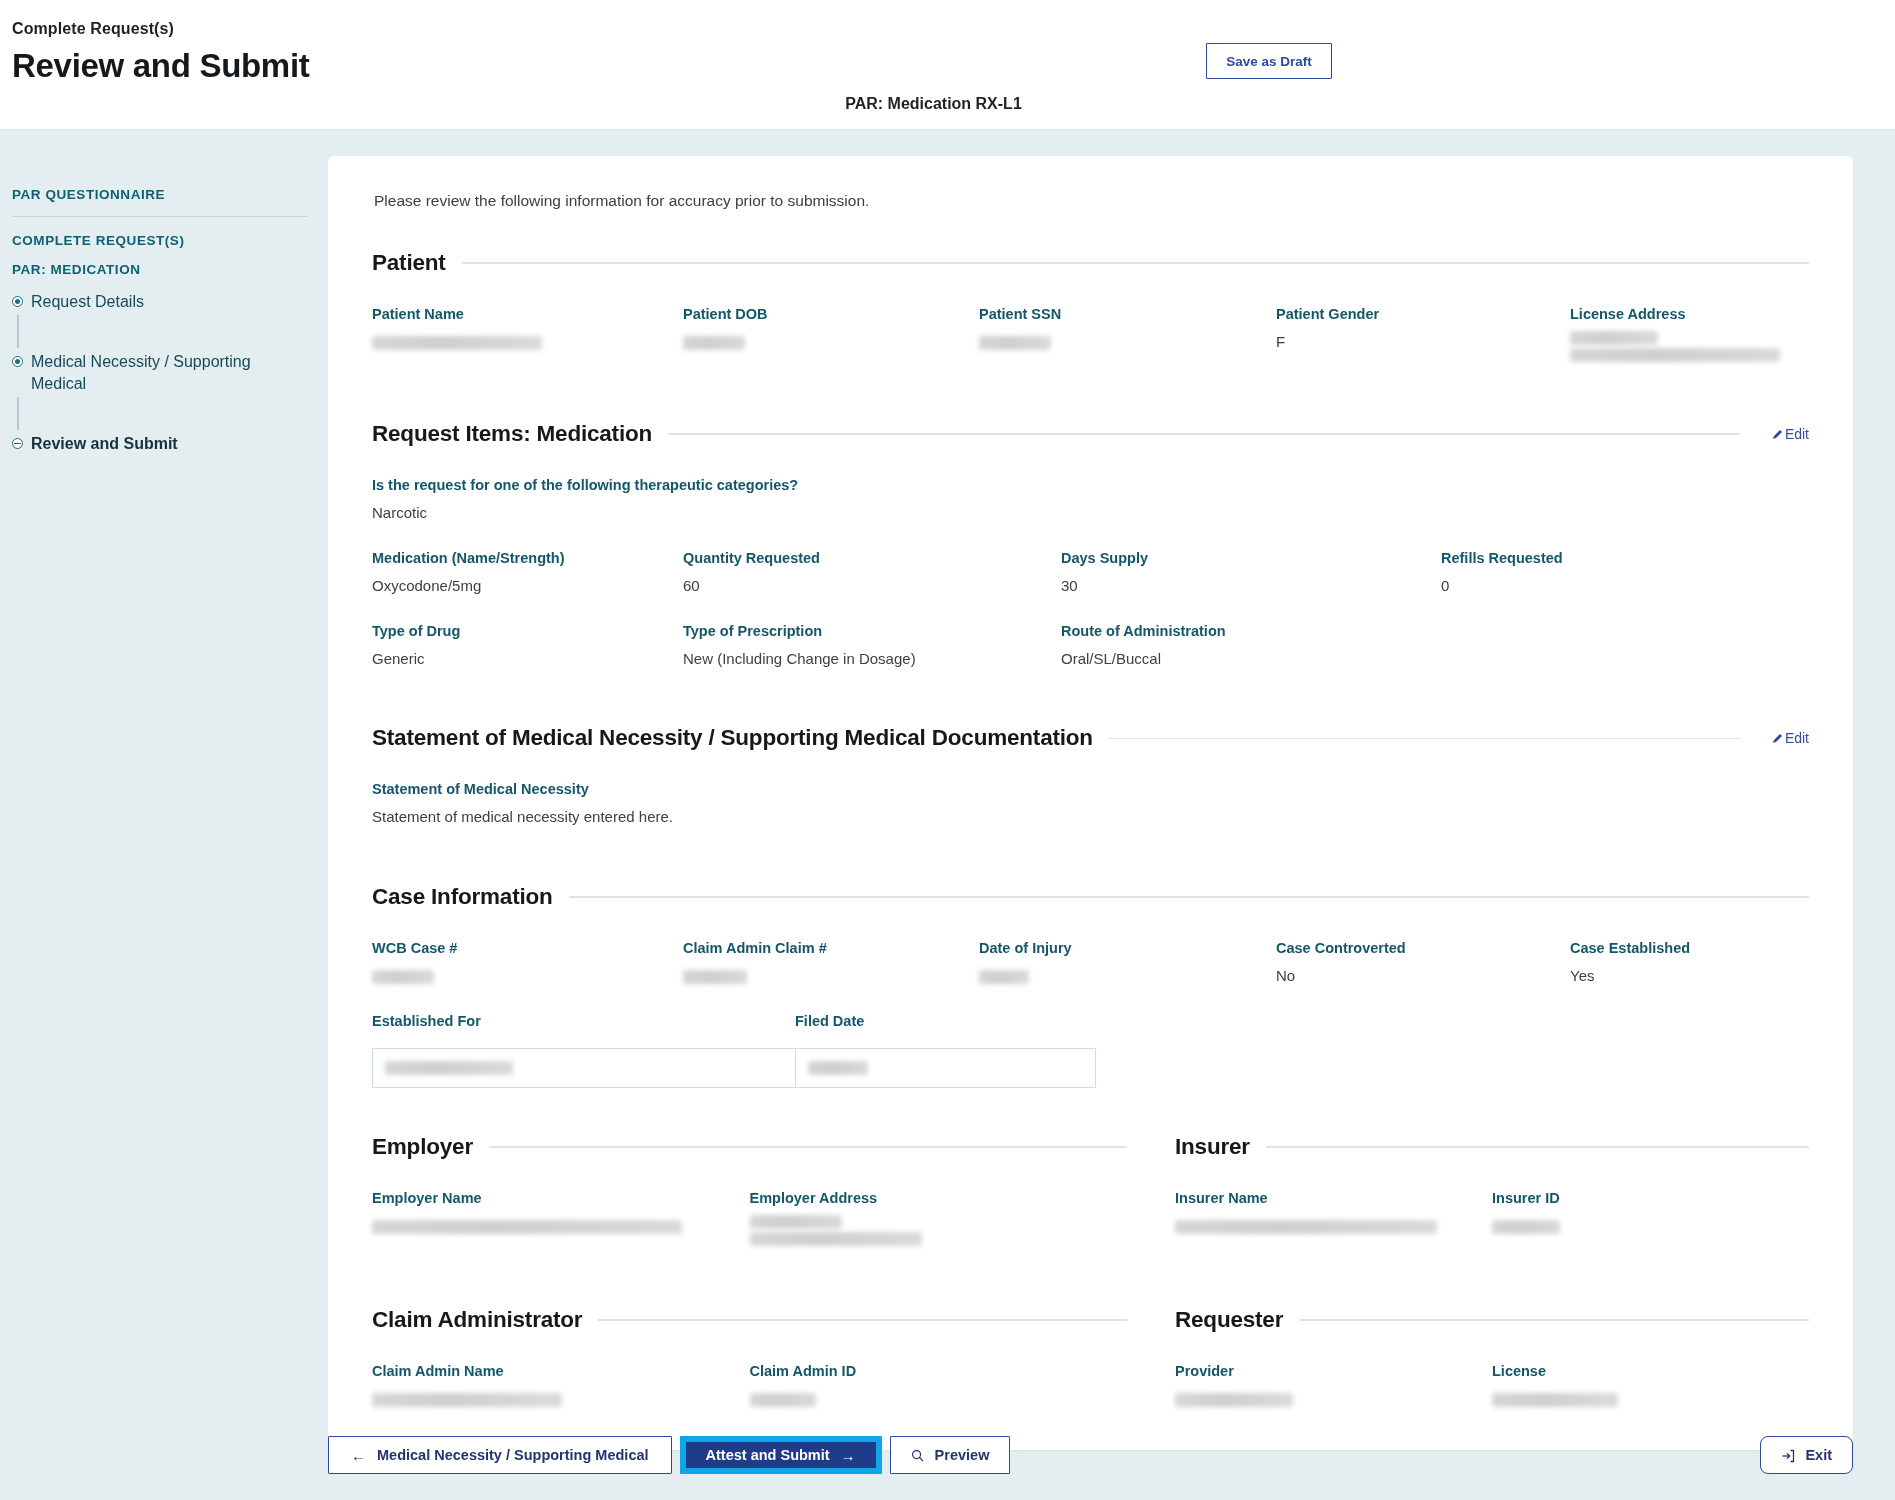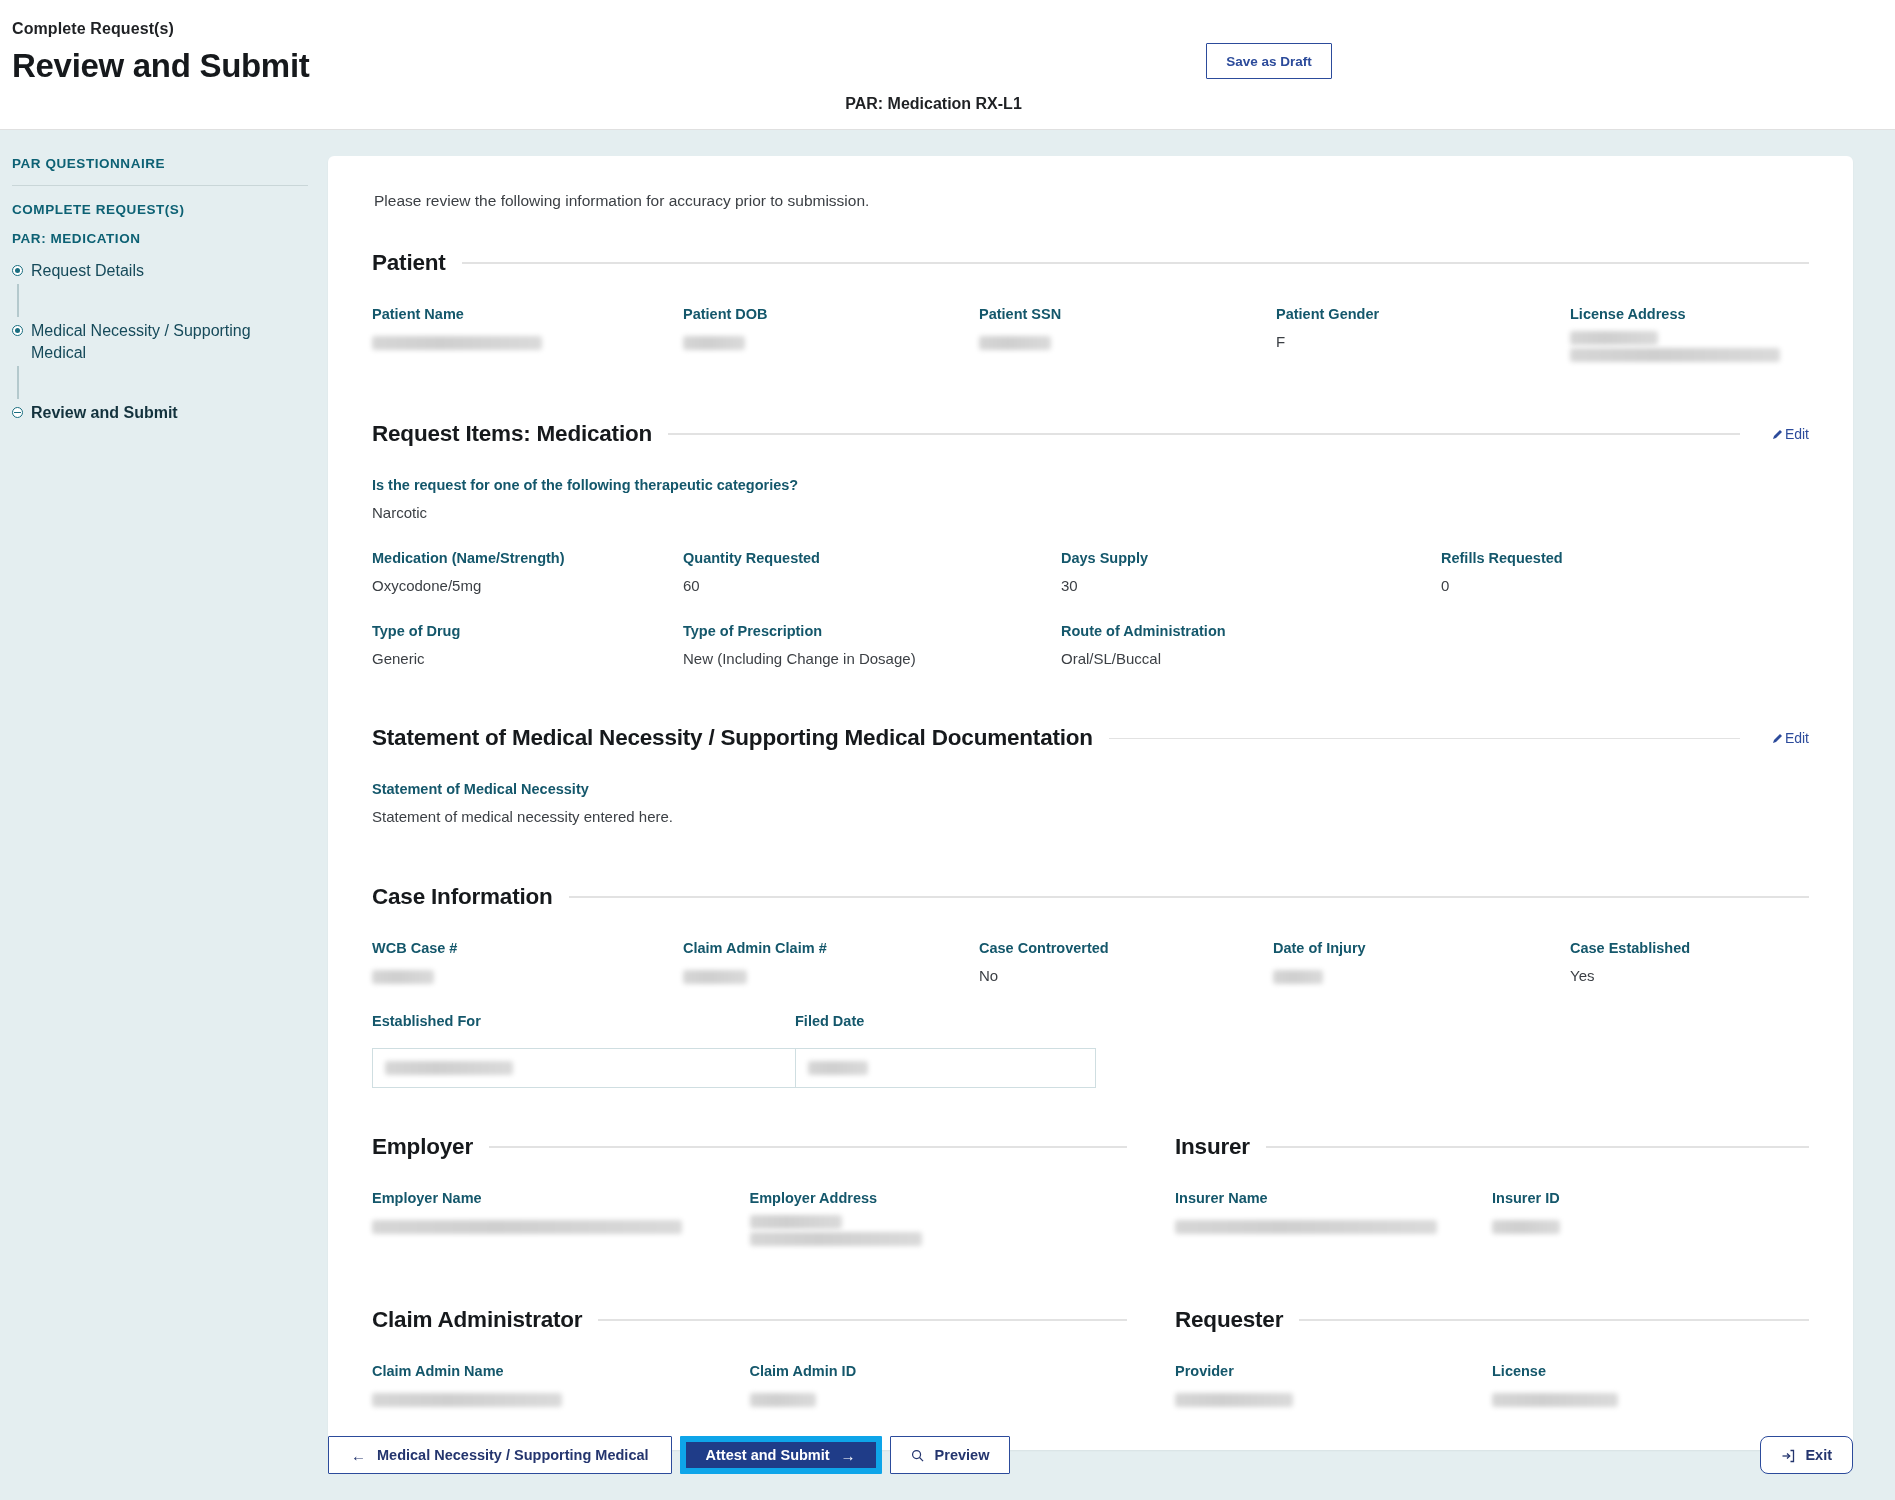--- a/index.html
+++ b/index.html
@@ -53,20 +53,21 @@
   }
 
   
   .body-wrap { display: flex; height: 1370px; }
 
   
   .sidebar {
     width: 328px;
     flex: 0 0 328px;
     padding: 26px 20px 12px 12px;
+    margin-top: 31px;
   }
   .side-group-title {
     font-size: 13.5px;
     font-weight: bold;
     color: #0d6174;
     letter-spacing: .55px;
     text-transform: uppercase;
   }
   .side-rule {
     height: 1px;
@@ -419,27 +420,27 @@
       </div>
       <div class="grid">
         <div class="fld c1">
           <div class="fld-label">WCB Case #</div>
           <div class="fld-value"><span class="redact" style="width:62px"></span></div>
         </div>
         <div class="fld c2">
           <div class="fld-label">Claim Admin Claim #</div>
           <div class="fld-value"><span class="redact" style="width:64px"></span></div>
         </div>
+        <div class="fld c3">
+          <div class="fld-label">Date of Injury</div>
+          <div class="fld-value"><span class="redact" style="width:50px"></span></div>
+        </div>
         <div class="fld c4">
           <div class="fld-label">Case Controverted</div>
           <div class="fld-value">No</div>
-        </div>
-        <div class="fld c3">
-          <div class="fld-label">Date of Injury</div>
-          <div class="fld-value"><span class="redact" style="width:50px"></span></div>
         </div>
         <div class="fld c5">
           <div class="fld-label">Case Established</div>
           <div class="fld-value">Yes</div>
         </div>
       </div>
       <div class="grid" style="margin-bottom:10px">
         <div class="fld" style="flex:0 0 423px">
           <div class="fld-label">Established For</div>
         </div>

